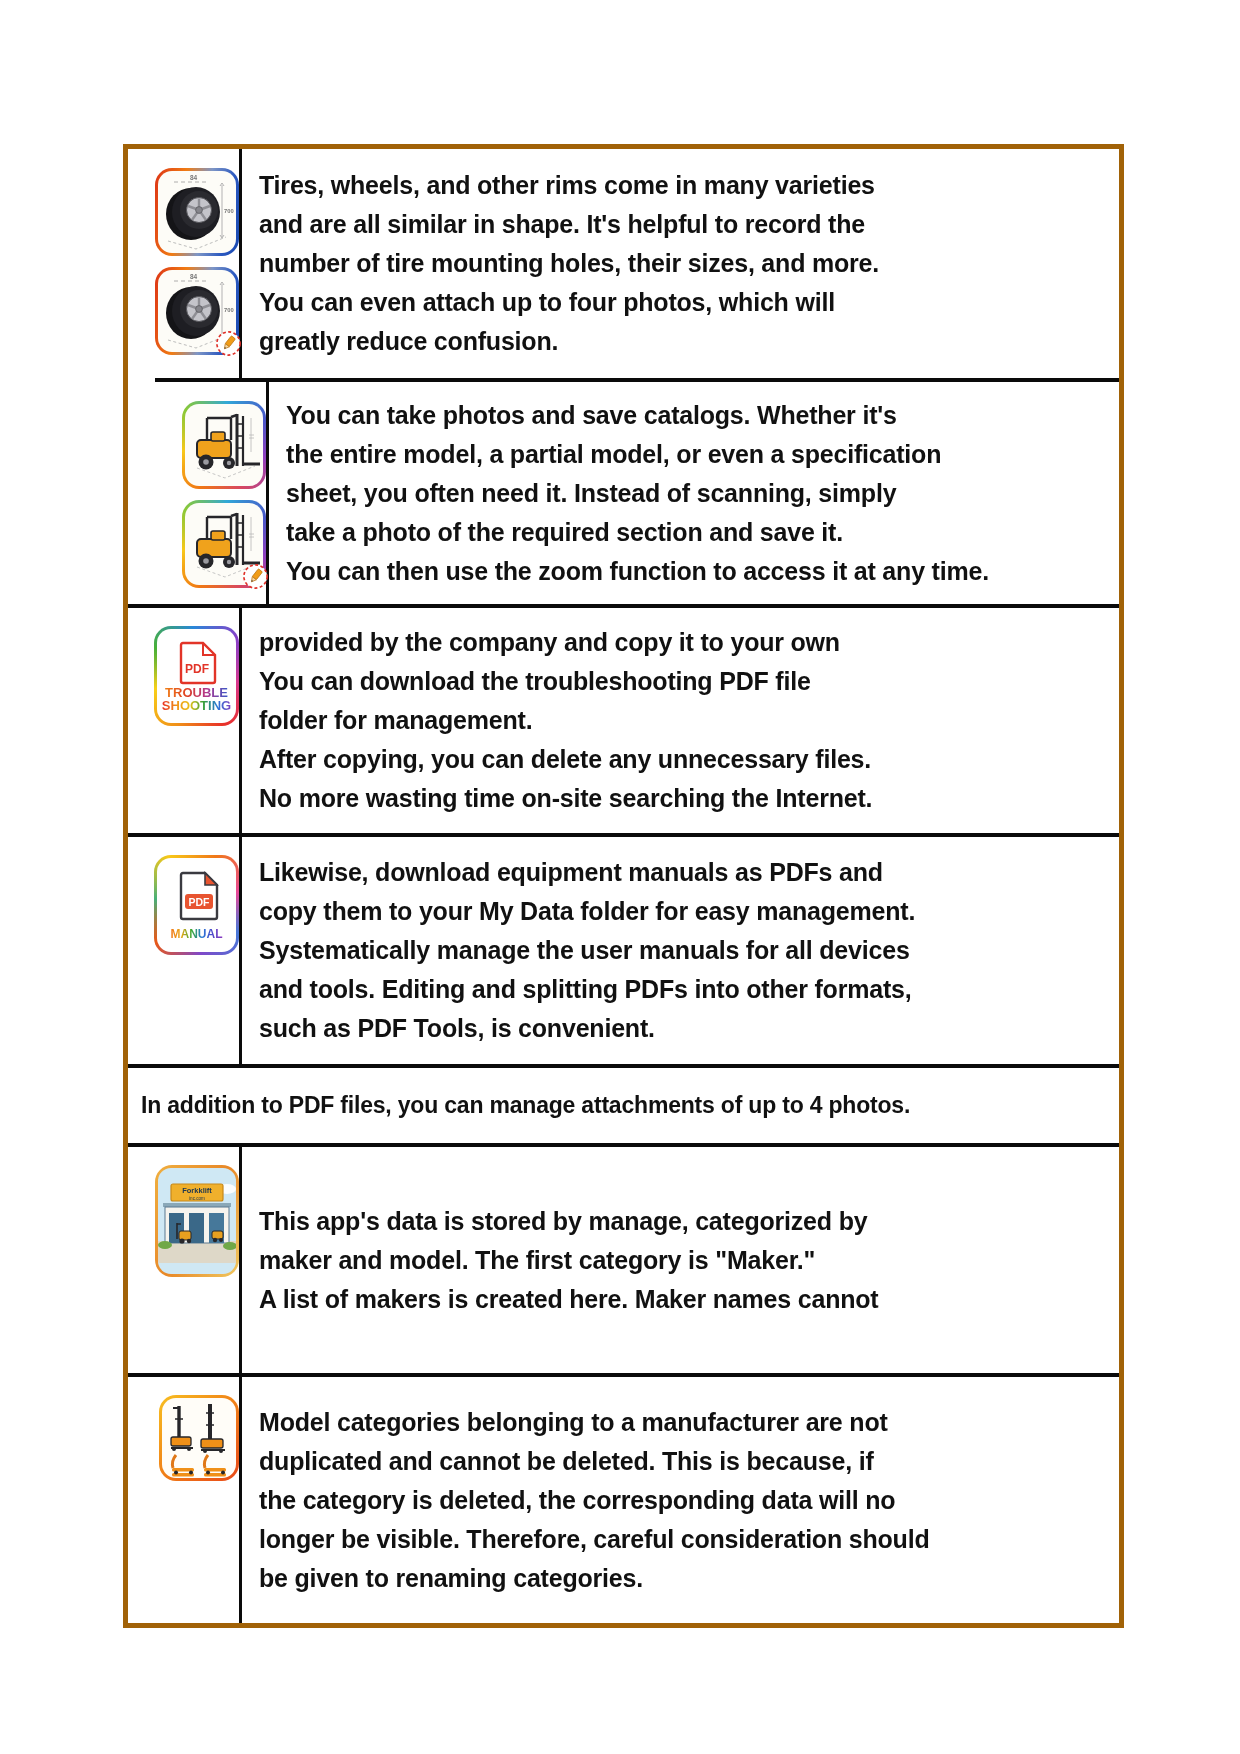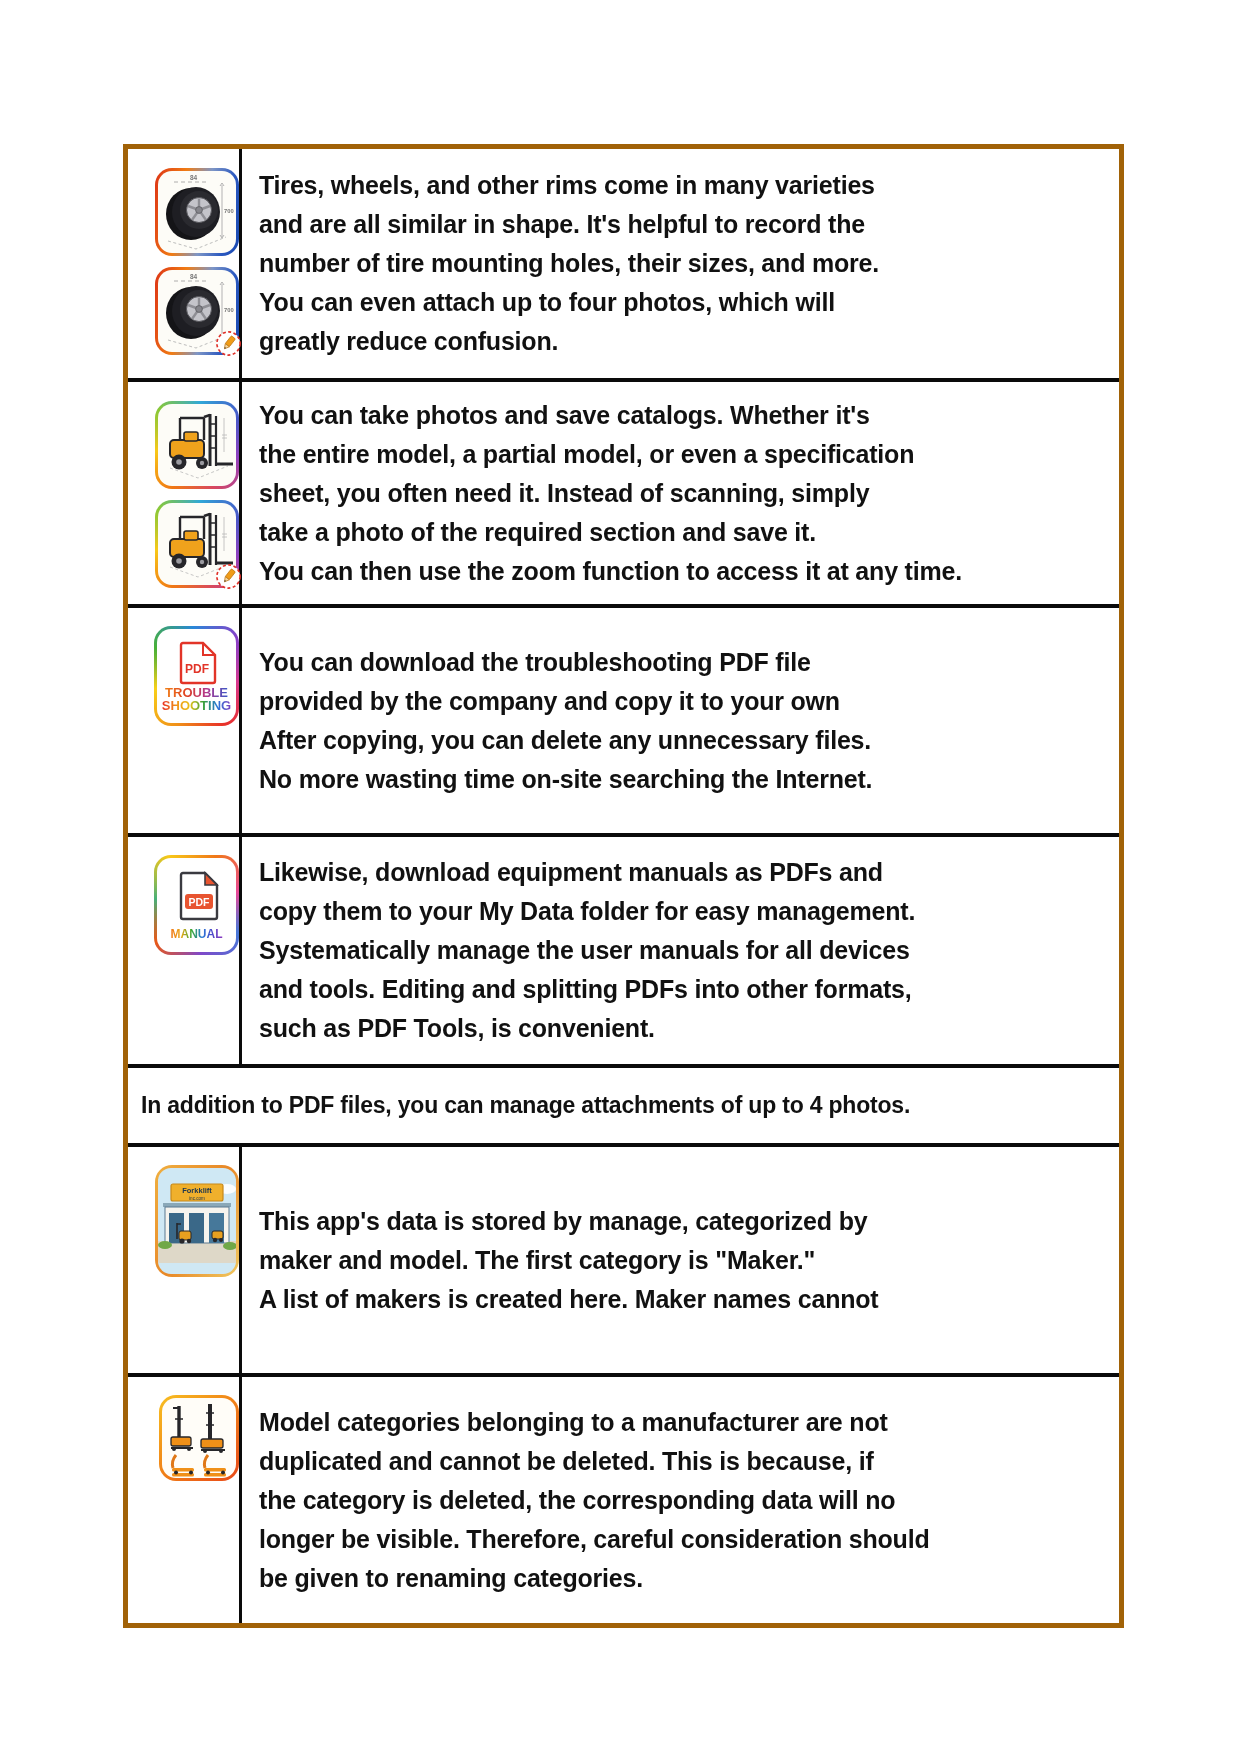--- a/index.html
+++ b/index.html
@@ -7,21 +7,21 @@
     width:1240px;height:1754px;background:#ffffff;position:relative;overflow:hidden;
     font-family:"Liberation Sans",sans-serif;color:#111;
   }
   .doc-table{
     position:absolute;left:123px;top:144px;width:1001px;height:1484px;
     border:5px solid #a16207;box-sizing:border-box;
     display:flex;flex-direction:column;background:#fff;
   }
   .row{display:flex;box-sizing:border-box;flex:none;}
   .row + .row{border-top:4px solid #0a0a0a;}
-  .r1{height:229px;} .r2{height:226px;} .r3{height:229px;} .r4{height:231px;}
+  .r1{height:229px;} .r2{height:226px;margin-left:27px;} .r3{height:229px;} .r4{height:231px;}
   .r5{height:79px;}  .r6{height:230px;} .r7{flex:1;}
   .cell-icon{
     width:114px;flex:none;border-right:3px solid #0a0a0a;box-sizing:border-box;
     display:flex;flex-direction:column;align-items:flex-end;
   }
   .cell-icon.stack{padding-top:19px;gap:11px;}
   .cell-icon.single{padding-top:18px;}
   .cell-text{
     flex:1;padding-left:17px;padding-right:8px;display:flex;flex-direction:column;justify-content:center;
     font-weight:bold;font-size:25px;letter-spacing:-0.2px;
@@ -202,22 +202,23 @@
             <path d="M16 3 H36 L48 15 V41 q0 2 -2 2 H16 q-2 0 -2 -2 V5 q0 -2 2 -2 Z" fill="#fff" stroke="#e23428" stroke-width="2.4"></path>
             <path d="M36 3 V15 H48" fill="none" stroke="#e23428" stroke-width="2"></path>
             <text x="30" y="33" text-anchor="middle" font-size="12" font-weight="bold" fill="#e23428" font-family="Liberation Sans, sans-serif">PDF</text>
           </svg>
           <div class="word-trouble">TROUBLE</div>
           <div class="word-shooting">SHOOTING</div>
         </div>
       </div>
     </div>
     <div class="cell-text">
+      <div class="tline">provided by the company and copy it to your own</div>
       <div class="tline">You can download the troubleshooting PDF file</div>
-      <div class="tline">provided by the company and copy it to your own</div>
+      <div class="tline">folder for management.</div>
       <div class="tline">After copying, you can delete any unnecessary files.</div>
       <div class="tline">No more wasting time on-site searching the Internet.</div>
     </div>
   </div>
 
   <div class="row r4">
     <div class="cell-icon single">
       <div class="frame man-frame">
         <div class="inner">
           <svg viewBox="0 0 60 52" width="60" height="52">

